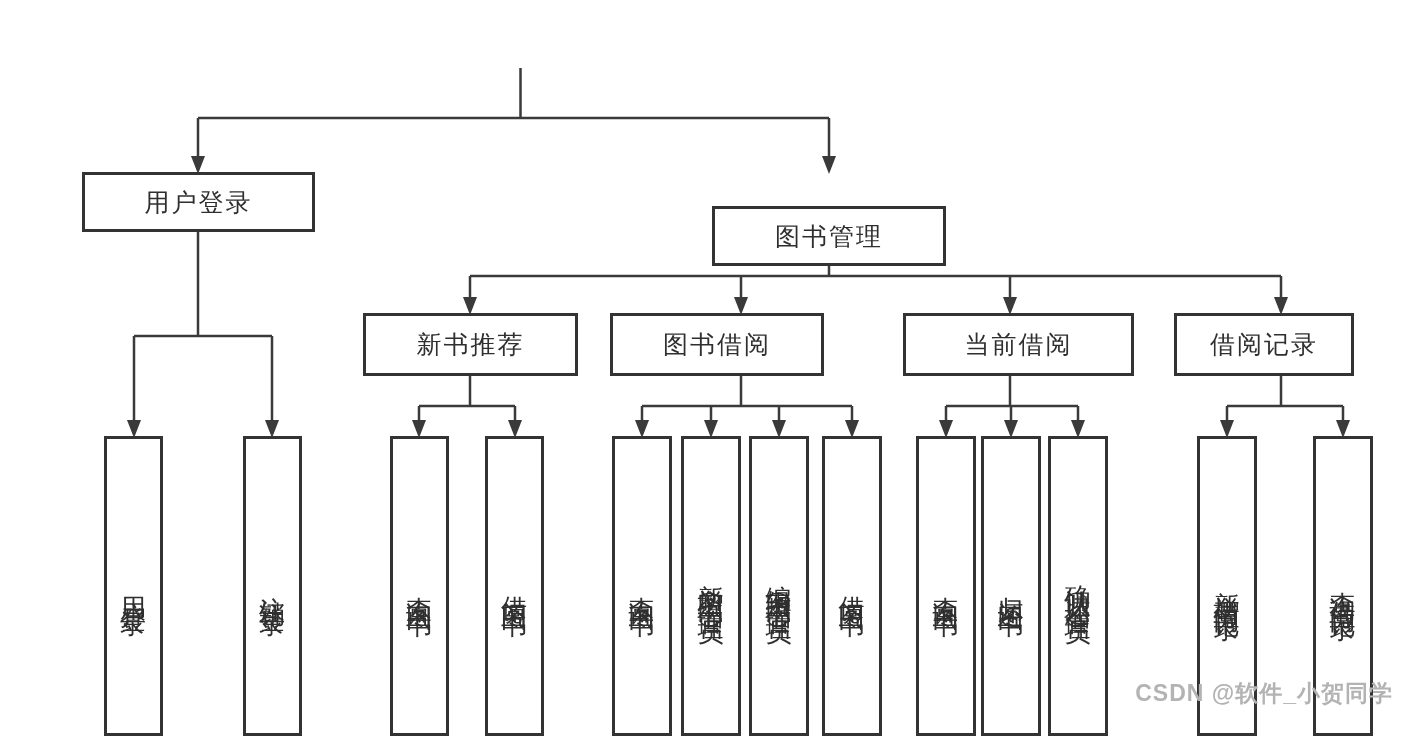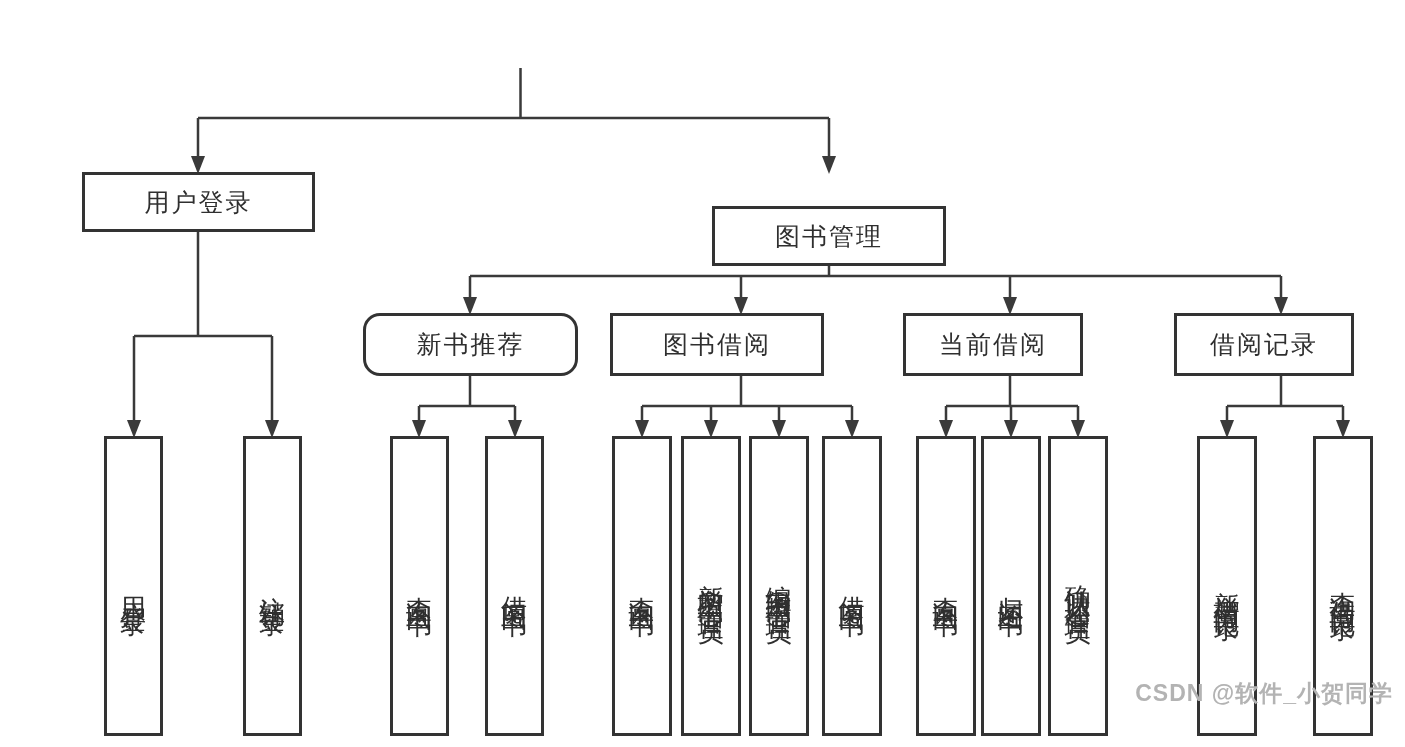--- a/index.html
+++ b/index.html
@@ -63,23 +63,23 @@
       <polygon points="1071,420 1085,420 1078,438"></polygon>
       <polygon points="1220,420 1234,420 1227,438"></polygon>
       <polygon points="1336,420 1350,420 1343,438"></polygon>
     </g>
   </svg>
 
 
   <div class="node h" style="left:82px;top:172px;width:233px;height:60px;">用户登录</div>
   <div class="node h" style="left:712px;top:172px;width:234px;height:60px;margin-top:34px;">图书管理</div>
 
-  <div class="node h" style="left:363px;top:313px;width:215px;height:63px;border-radius:17px;">新书推荐</div>
+  <div class="node h" style="left:363px;top:313px;width:215px;height:63px;">新书推荐</div>
   <div class="node h" style="left:610px;top:313px;width:214px;height:63px;">图书借阅</div>
-  <div class="node h" style="left:903px;top:313px;width:180px;height:63px;">当前借阅</div>
+  <div class="node h" style="left:903px;top:313px;width:231px;height:63px;">当前借阅</div>
   <div class="node h" style="left:1174px;top:313px;width:180px;height:63px;">借阅记录</div>
 
   <div class="node leaf" style="left:104px;width:59px;">用户登录</div>
   <div class="node leaf" style="left:243px;width:59px;">注销登录</div>
 
   <div class="node leaf" style="left:390px;width:59px;">查询图书</div>
   <div class="node leaf" style="left:485px;width:59px;">借阅图书</div>
 
   <div class="node leaf" style="left:612px;width:60px;">查询图书</div>
   <div class="node leaf" style="left:681px;width:60px;">新增图书（管理员）</div>

